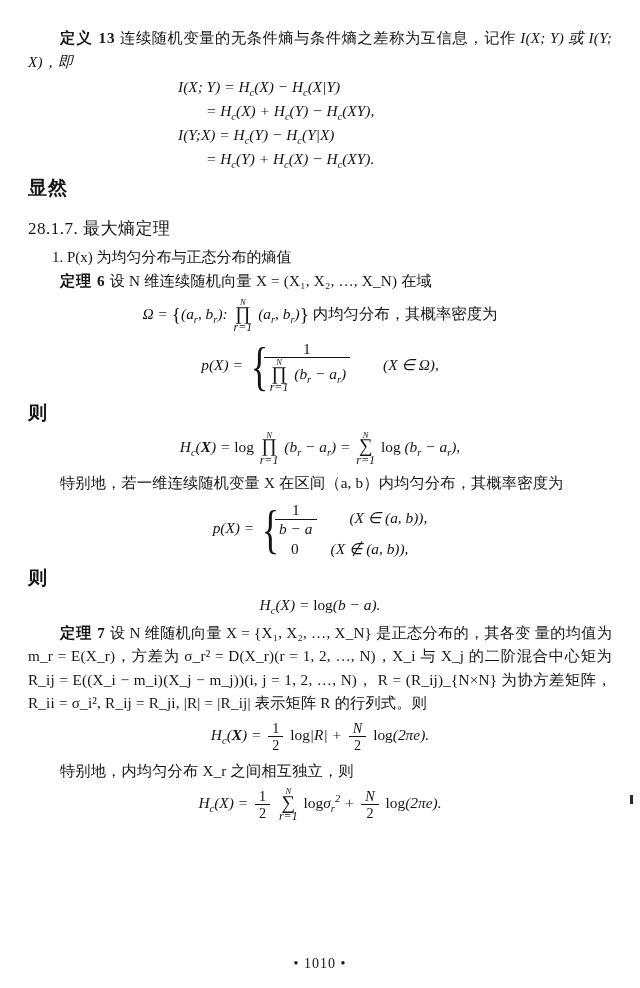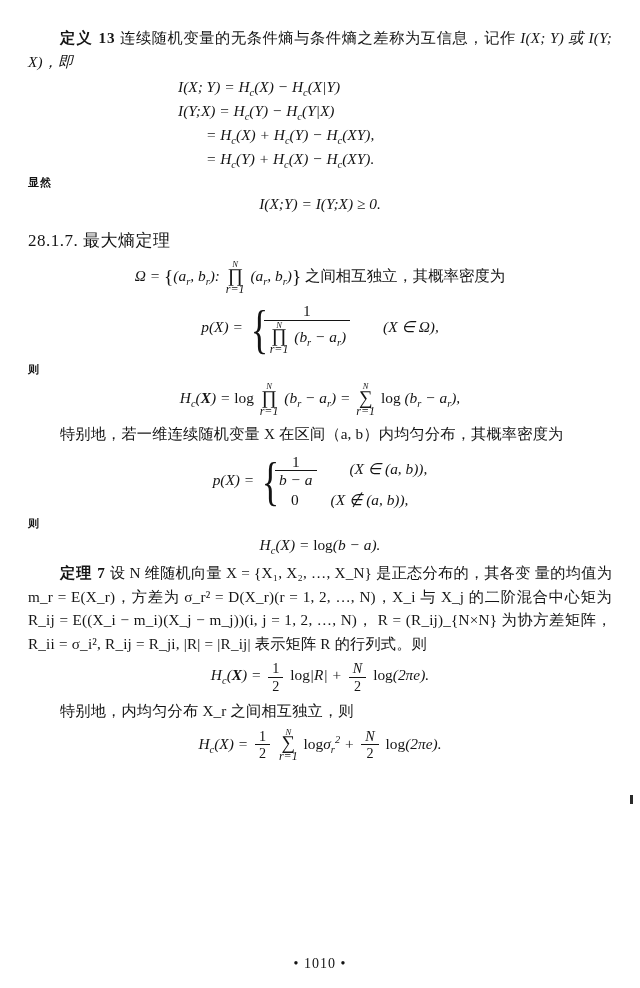--- a/index.html
+++ b/index.html
@@ -39,21 +39,21 @@
   .para.indent { text-indent: 2.1em; }
   .bold-head {
     font-weight: bold;
     letter-spacing: 1px;
   }
   .mono-it {
     font-family: "Liberation Serif", serif;
     font-style: italic;
   }
   .small-left {
-    font-size: 11px;
+    font-size: 19px;
     margin: 2px 0 2px 0;
     font-weight: bold;
     letter-spacing: 1px;
   }
   .section-title {
     font-size: 17px;
     font-weight: normal;
     letter-spacing: 0.5px;
     margin: 16px 0 8px 0;
   }
@@ -190,50 +190,52 @@
       <span class="bold-head">定义 13</span>
       <span>连续随机变量的无条件熵与条件熵之差称为互信息，记作</span>
       <span class="mono-it nowrap">I(X;</span>
       <span class="mono-it">Y) 或  I(Y; X)，即</span>
     </p>
 
     <div class="math">
       <span class="mrow pad1">
         I(X; Y) = H<sub>c</sub>(X) − H<sub>c</sub>(X|Y)
       </span>
+      <span class="mrow pad2">
+        = H<sub>c</sub>(X) + H<sub>c</sub>(Y) − H<sub>c</sub>(XY),
+      </span>
       <span class="mrow pad1">
         I(Y;X) = H<sub>c</sub>(Y) − H<sub>c</sub>(Y|X)
       </span>
       <span class="mrow pad2">
-        = H<sub>c</sub>(X) + H<sub>c</sub>(Y) − H<sub>c</sub>(XY),
-      </span>
-      <span class="mrow pad2">
         = H<sub>c</sub>(Y) + H<sub>c</sub>(X) − H<sub>c</sub>(XY).
       </span>
     </div>
 
     <p class="small-left">显然</p>
 
-    <div class="math c">
-      I(X;Y) = I(Y;X) ≥ 0.
-    </div>
 
     <h2 class="section-title">28.1.7. 最大熵定理</h2>
 
-
+    <p class="sub-item">1. P(x) 为均匀分布与正态分布的熵值</p>
+
+    <p class="para indent">
+      <span class="bold-head">定理 6</span>
+      <span>设 N 维连续随机向量 X = (X₁, X₂, …, X_N) 在域</span>
+    </p>
 
     <div class="math c">
       Ω = <span class="setbr">{</span>(a<sub>r</sub>, b<sub>r</sub>):
       <span class="bigop">
         <span class="lim-top">N</span>
         <span class="glyph">∏</span>
         <span class="lim-bot">r=1</span>
       </span>
       (a<sub>r</sub>, b<sub>r</sub>)<span class="setbr">}</span>
-      <span class="upright">之间相互独立，其概率密度为</span>
+      <span class="upright">内均匀分布，其概率密度为</span>
     </div>
 
     <div class="math c">
       p(X) =
       <span class="cases">
         <span class="brace">{</span>
         <span class="line">
           <span class="frac">
             <span class="num upright">1</span>
             <span class="den">

